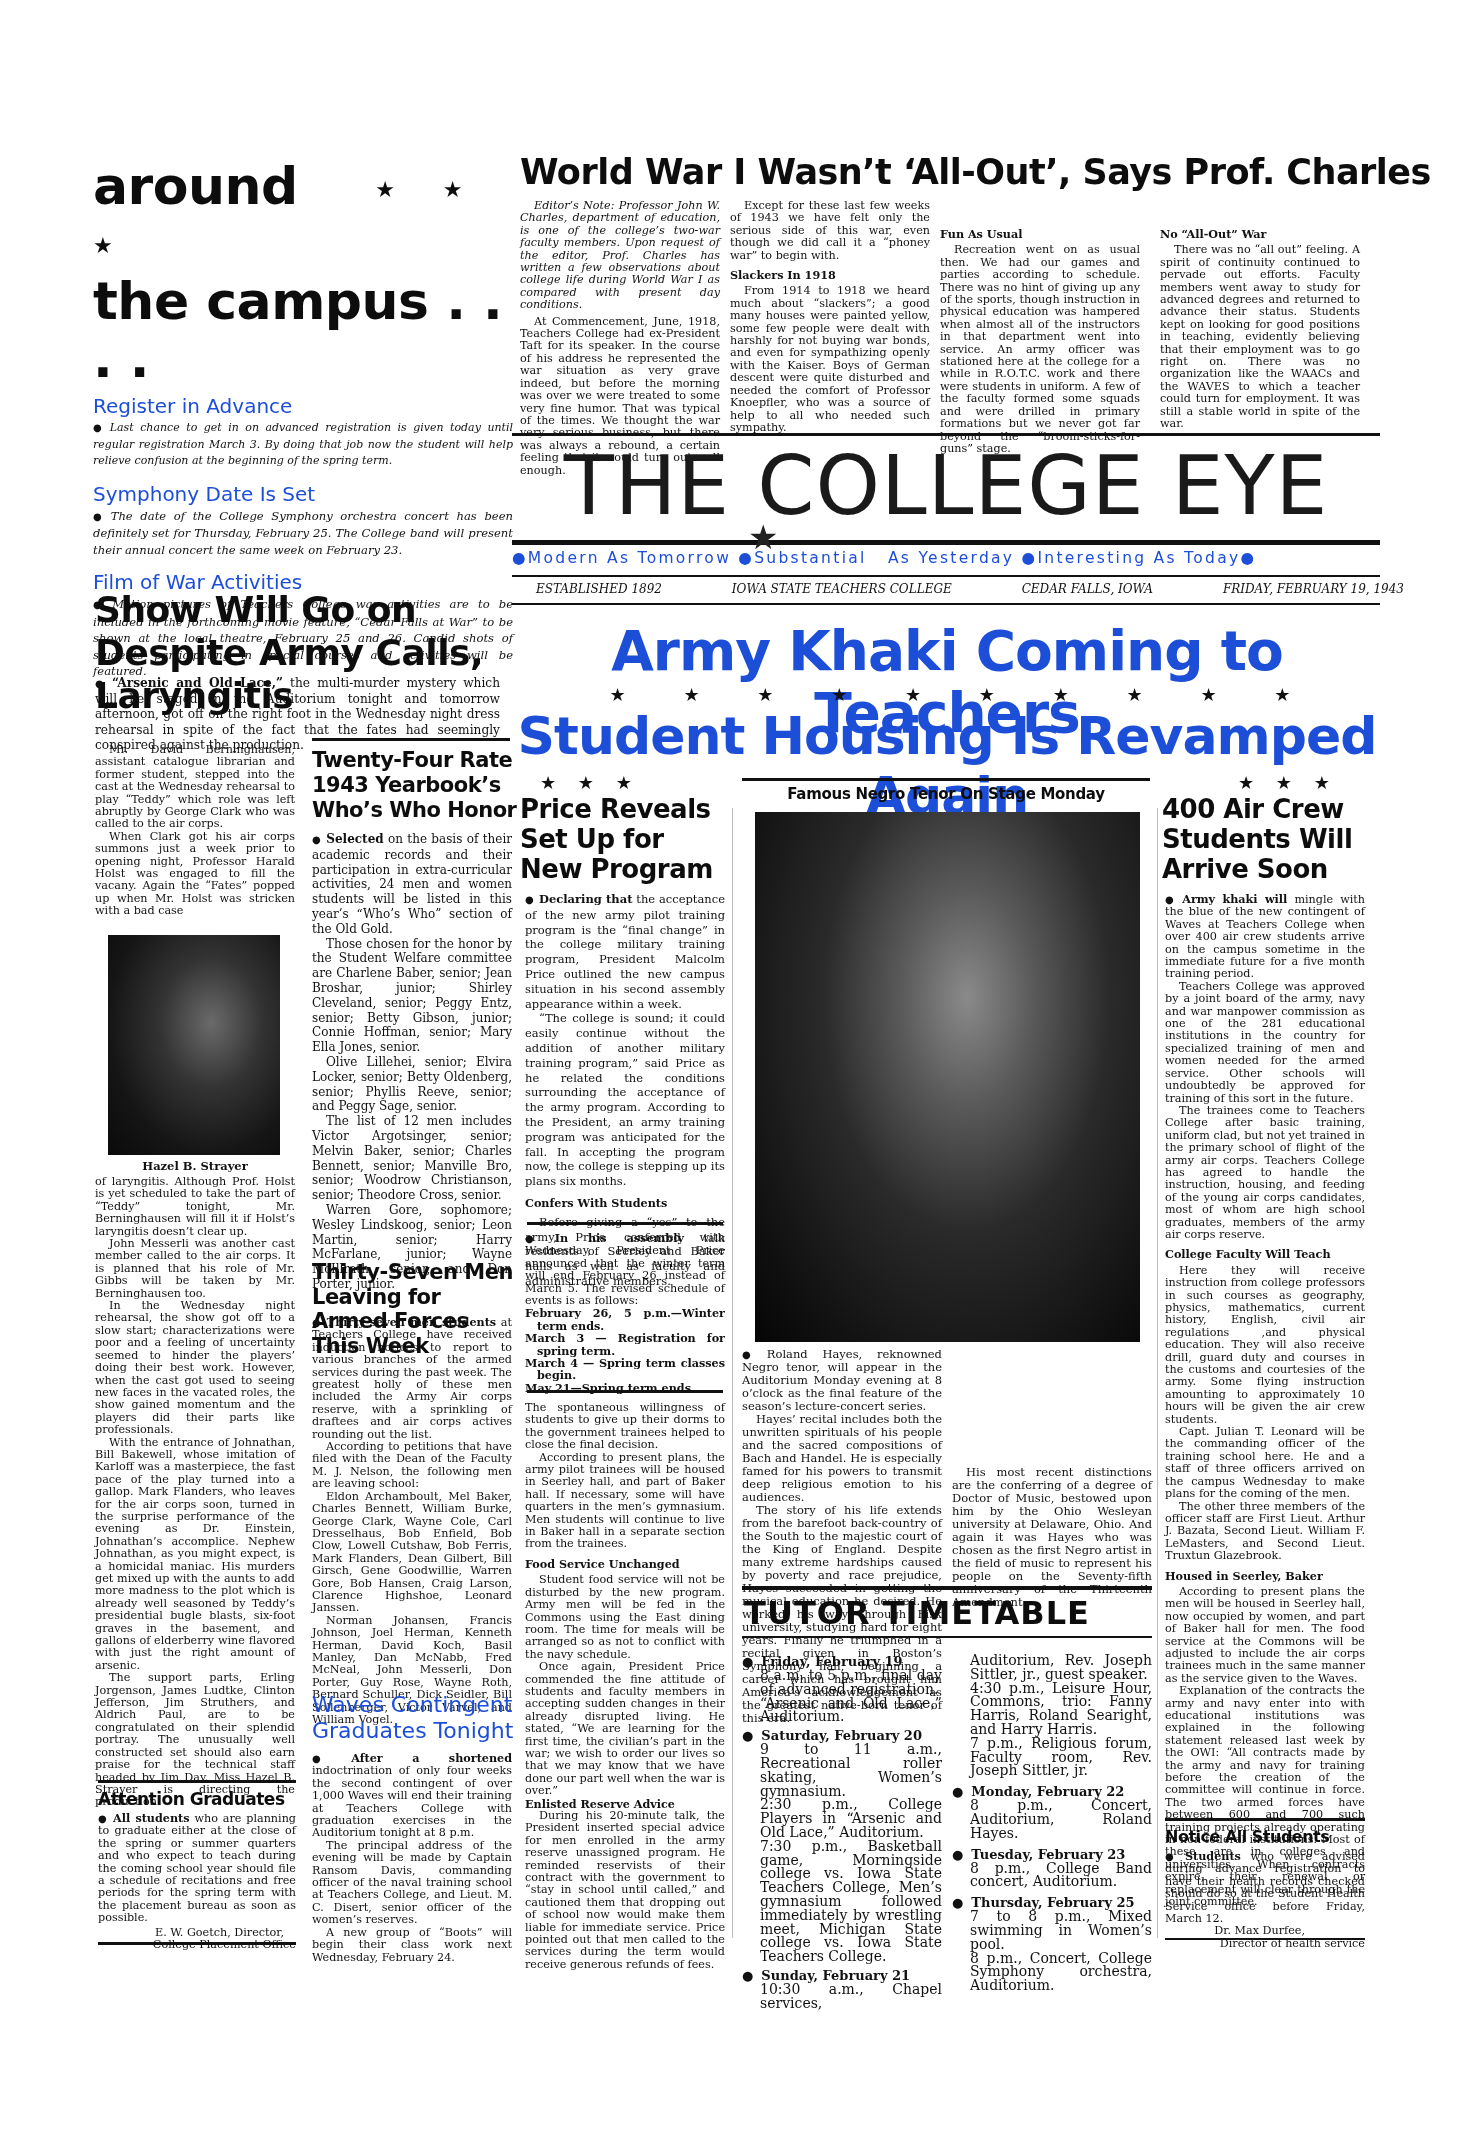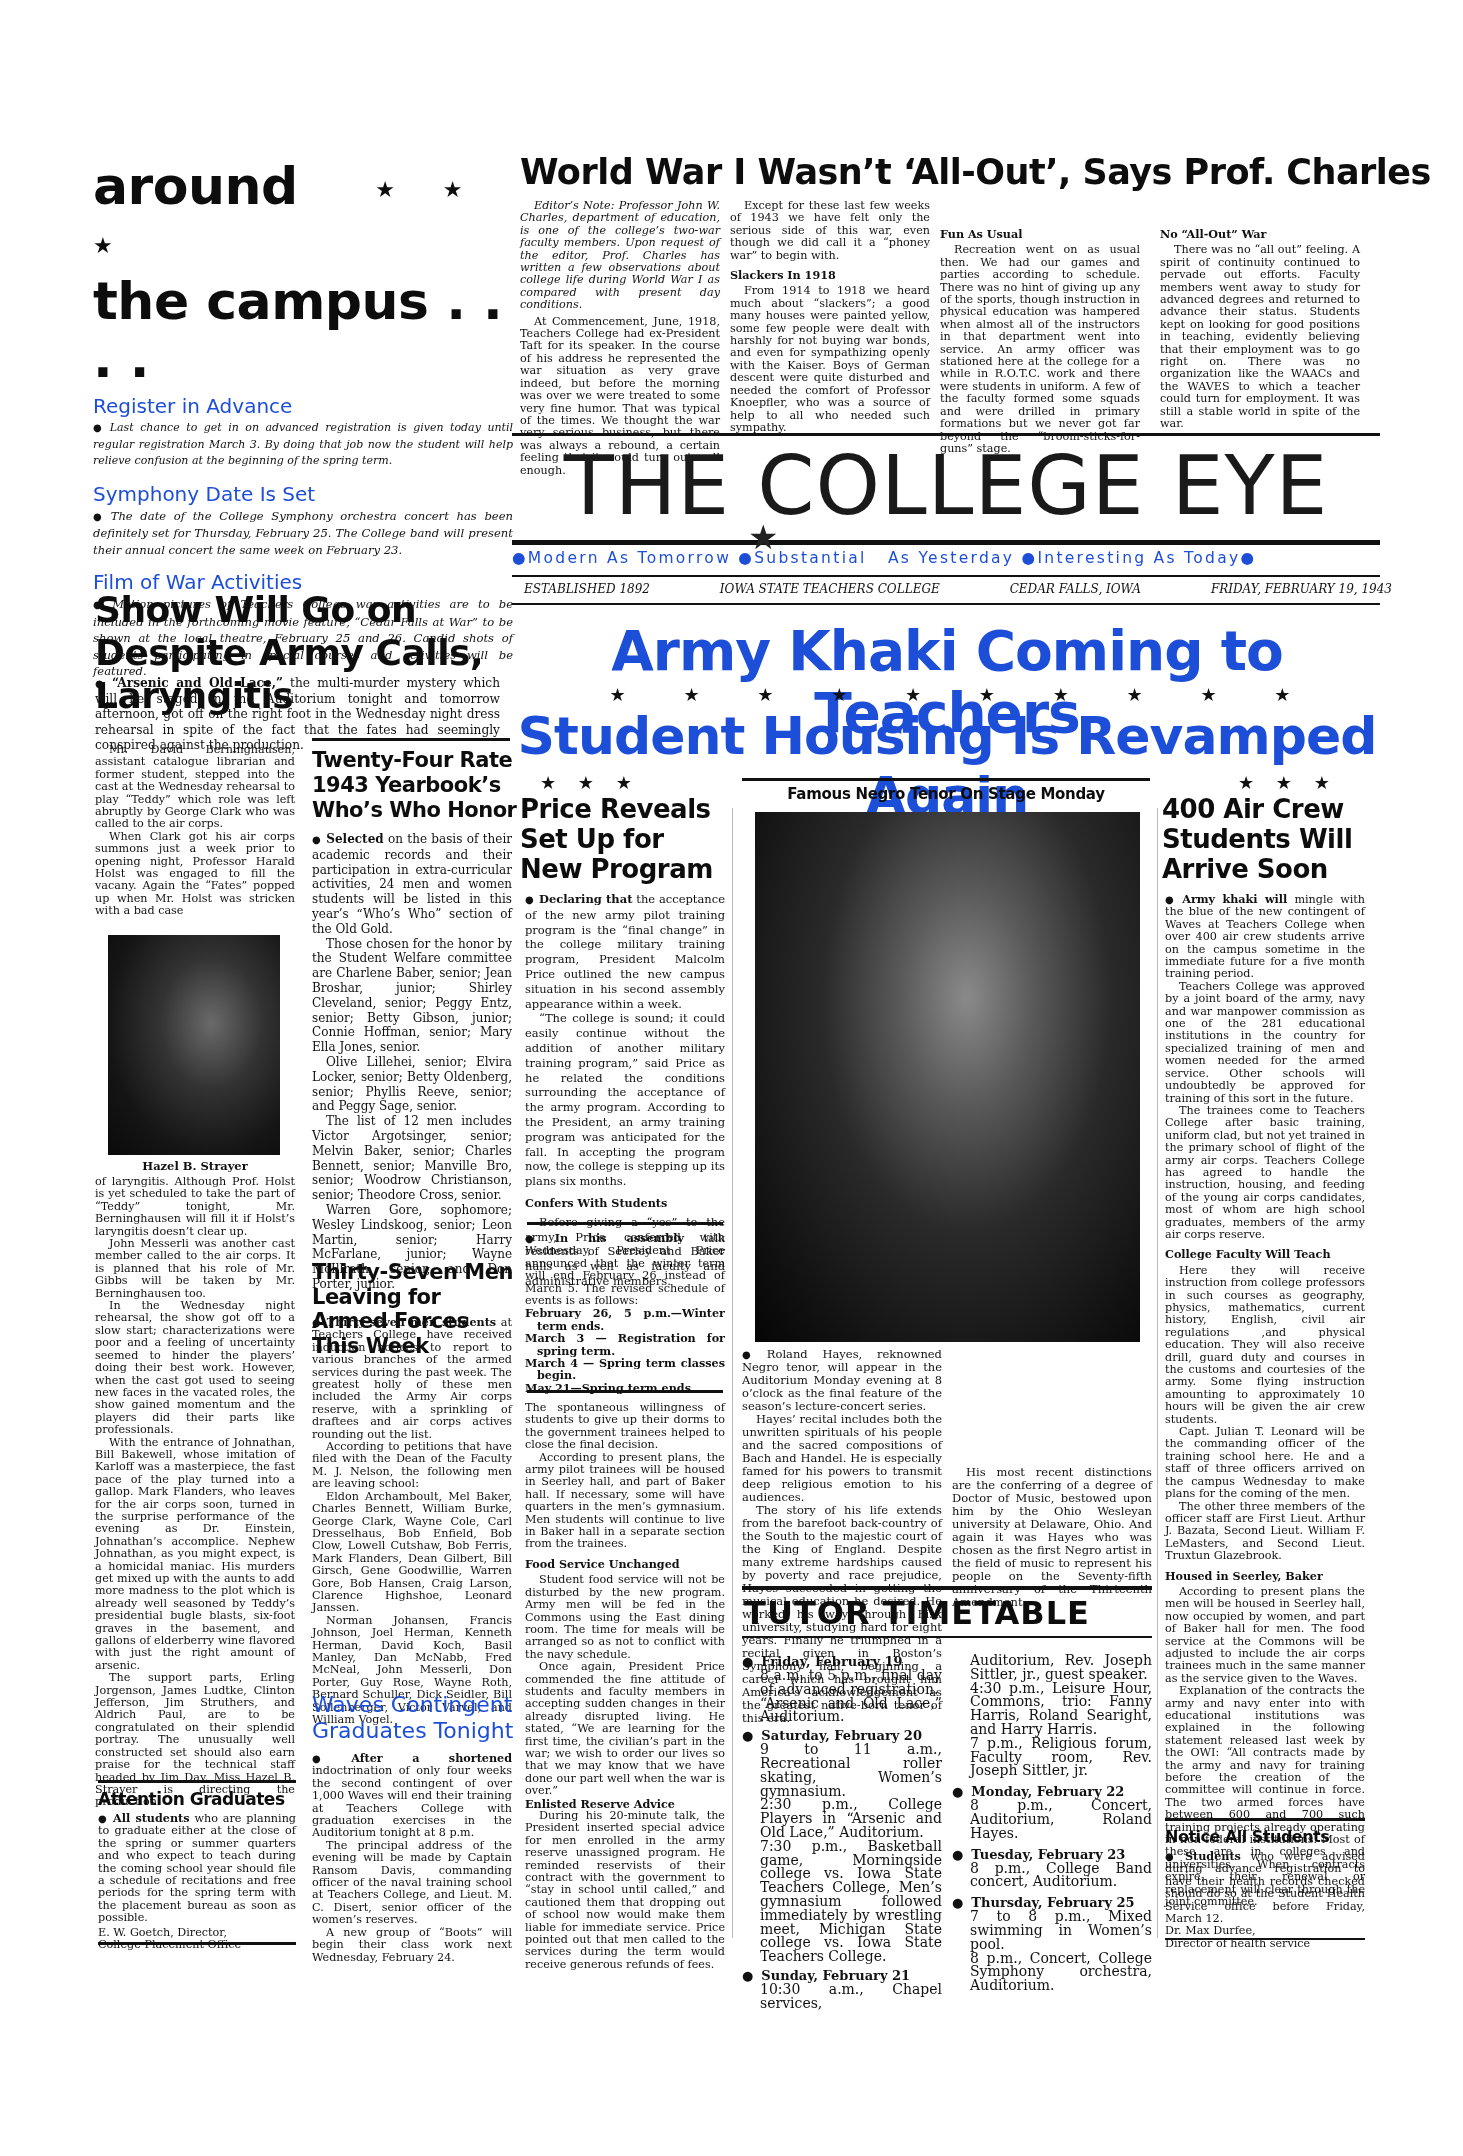--- a/index.html
+++ b/index.html
@@ -12,21 +12,21 @@
   .body p.lead{text-indent:0;}
   .it{font-style:italic;}
   .sub{font-weight:bold;font-size:11.2px;margin:7px 0 4px 0;text-indent:0 !important;}
   .bul::before{content:"\25CF";margin-right:5px;font-size:10px;}
   .rule{position:absolute;background:#111;}
   .stars{font-size:18px;letter-spacing:0;color:#111;}
   .photo{position:absolute;background:radial-gradient(ellipse at 60% 40%,#6a6a6a 0%,#333 35%,#151515 70%,#0a0a0a 100%);}
   .tt-day{font-weight:bold;font-size:13px;line-height:15px;}
   .tt-day::before{content:"\25CF";margin-right:8px;font-size:13px;}
   .tt-item{font-size:14px;line-height:13.8px;padding-left:18px;text-align:justify;}
-  .sig{text-align:left;}
+  .sig{text-align:right;}
 </style>
 </head>
 <body>
 
 <div class="abs" style="left:93px;top:160px;width:420px;">
   <div class="hd" style="font-size:52px;line-height:52px;">
     <span>around</span>
     <span style="font-size:22px;margin-left:60px;letter-spacing:20px;vertical-align:middle;">★ ★ ★</span>
   </div>
   <div class="hd" style="font-size:52px;line-height:58px;">the campus . . . .</div>
@@ -67,21 +67,21 @@
 <div class="abs hdl" style="left:512px;top:440px;width:868px;font-size:82px;line-height:92px;text-align:center;letter-spacing:1px;color:#1a1a1a;">THE COLLEGE EYE</div>
 <div class="rule" style="left:512px;top:540px;width:868px;height:5px;"></div>
 <div class="abs" style="left:748px;top:520px;font-size:34px;line-height:34px;color:#222;">★</div>
 <div class="abs hdl" style="left:512px;top:548px;width:868px;font-size:15.5px;line-height:20px;letter-spacing:2.3px;white-space:nowrap;">
   <span>●</span><span>Modern As Tomorrow</span>
   <span>●</span><span>Substantial</span>
   <span style="margin-left:14px;">As Yesterday</span>
   <span>●</span><span>Interesting As Today</span><span>●</span>
 </div>
 <div class="rule" style="left:512px;top:575px;width:868px;height:2px;"></div>
-<div class="abs it" style="left:524px;top:582px;width:868px;font-size:12px;line-height:14px;display:flex;justify-content:space-between;white-space:nowrap;">
+<div class="abs it" style="left:536px;top:582px;width:868px;font-size:12px;line-height:14px;display:flex;justify-content:space-between;white-space:nowrap;">
   <span>ESTABLISHED 1892</span>
   <span>IOWA STATE TEACHERS COLLEGE</span>
   <span>CEDAR FALLS, IOWA</span>
   <span>FRIDAY, FEBRUARY 19, 1943</span>
 </div>
 <div class="rule" style="left:512px;top:603px;width:868px;height:2px;"></div>
 
 <div class="abs hd" style="left:95px;top:588px;width:410px;font-size:36px;line-height:43px;">Show Will Go on Despite Army Calls, Laryngitis</div>
 <div class="abs body" style="left:95px;top:676px;width:405px;font-size:12.2px;line-height:15.6px;">
   <p class="lead bul"><b>“Arsenic and Old Lace,”</b><span> the multi-murder mystery which will be staged in the Auditorium tonight and tomorrow afternoon, got off on the right foot in the Wednesday night dress rehearsal in spite of the fact that the fates had seemingly conspired against the production.</span></p>

